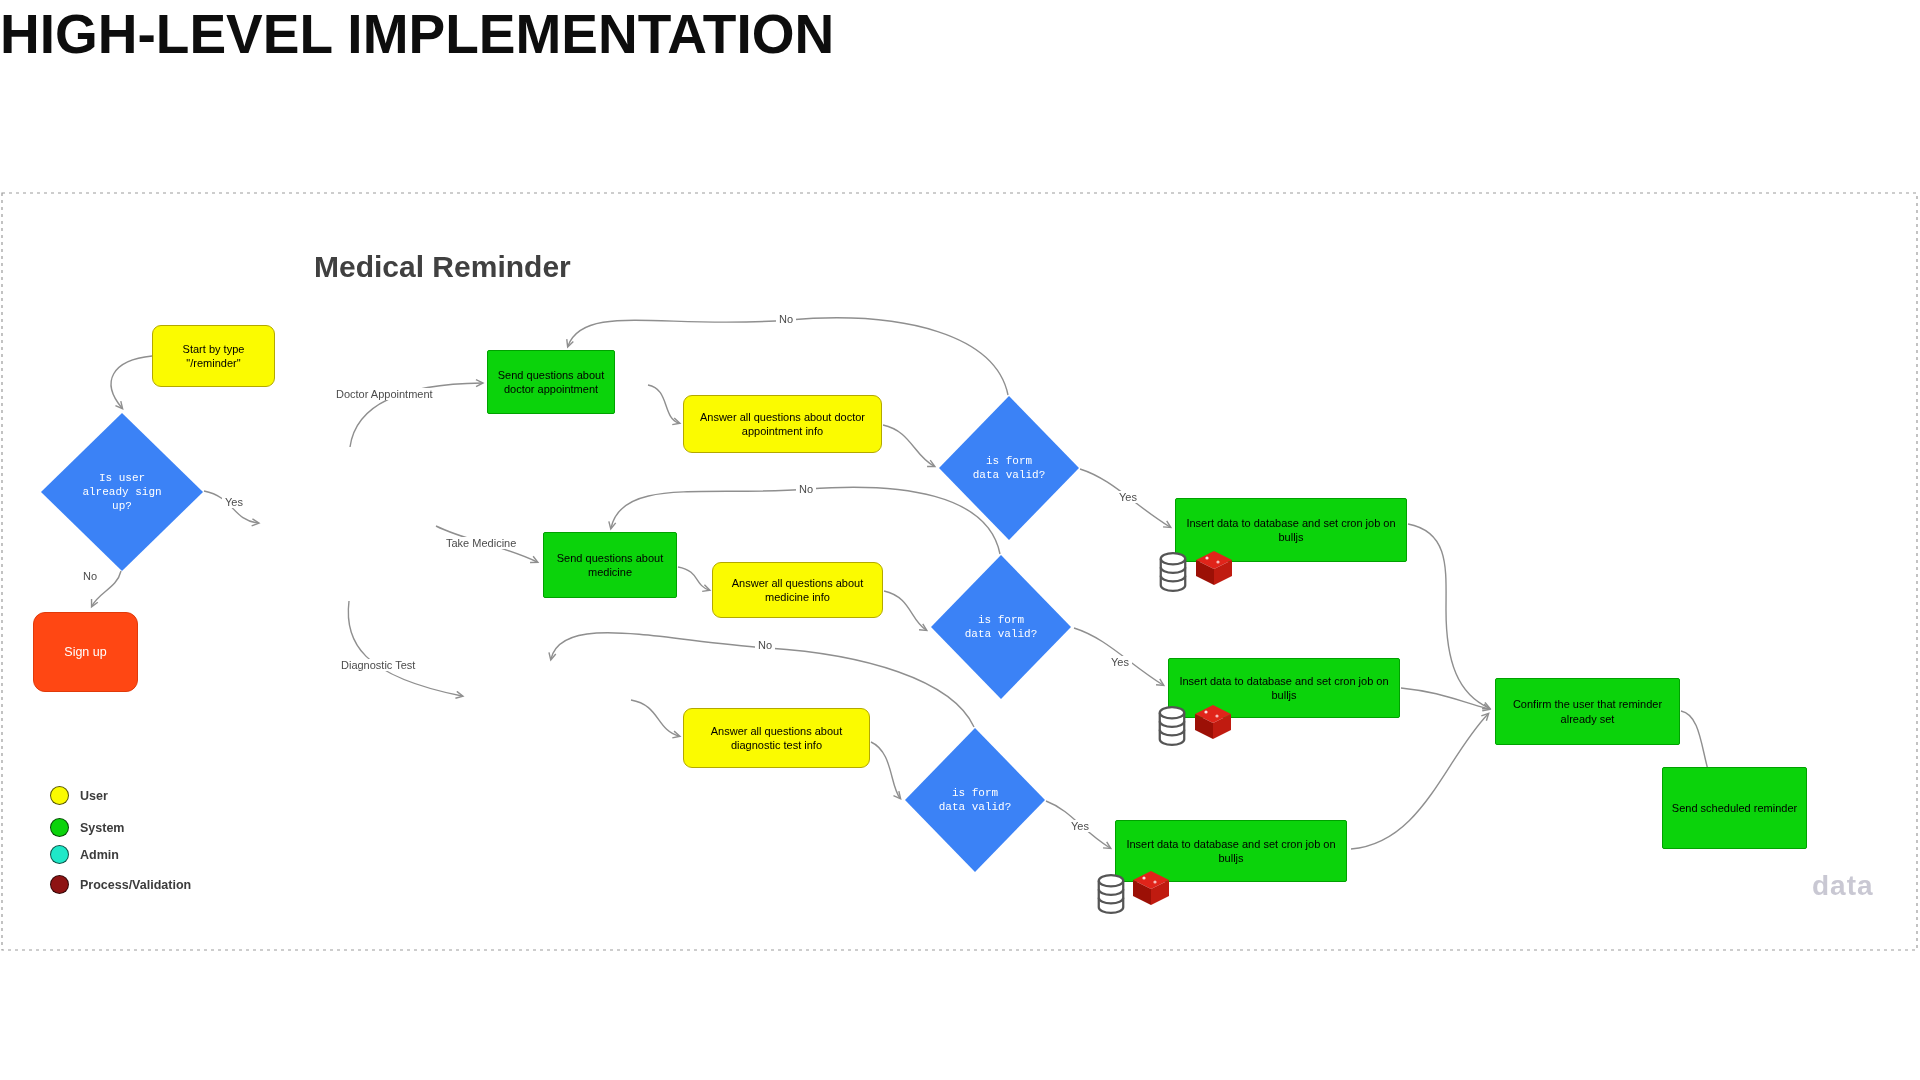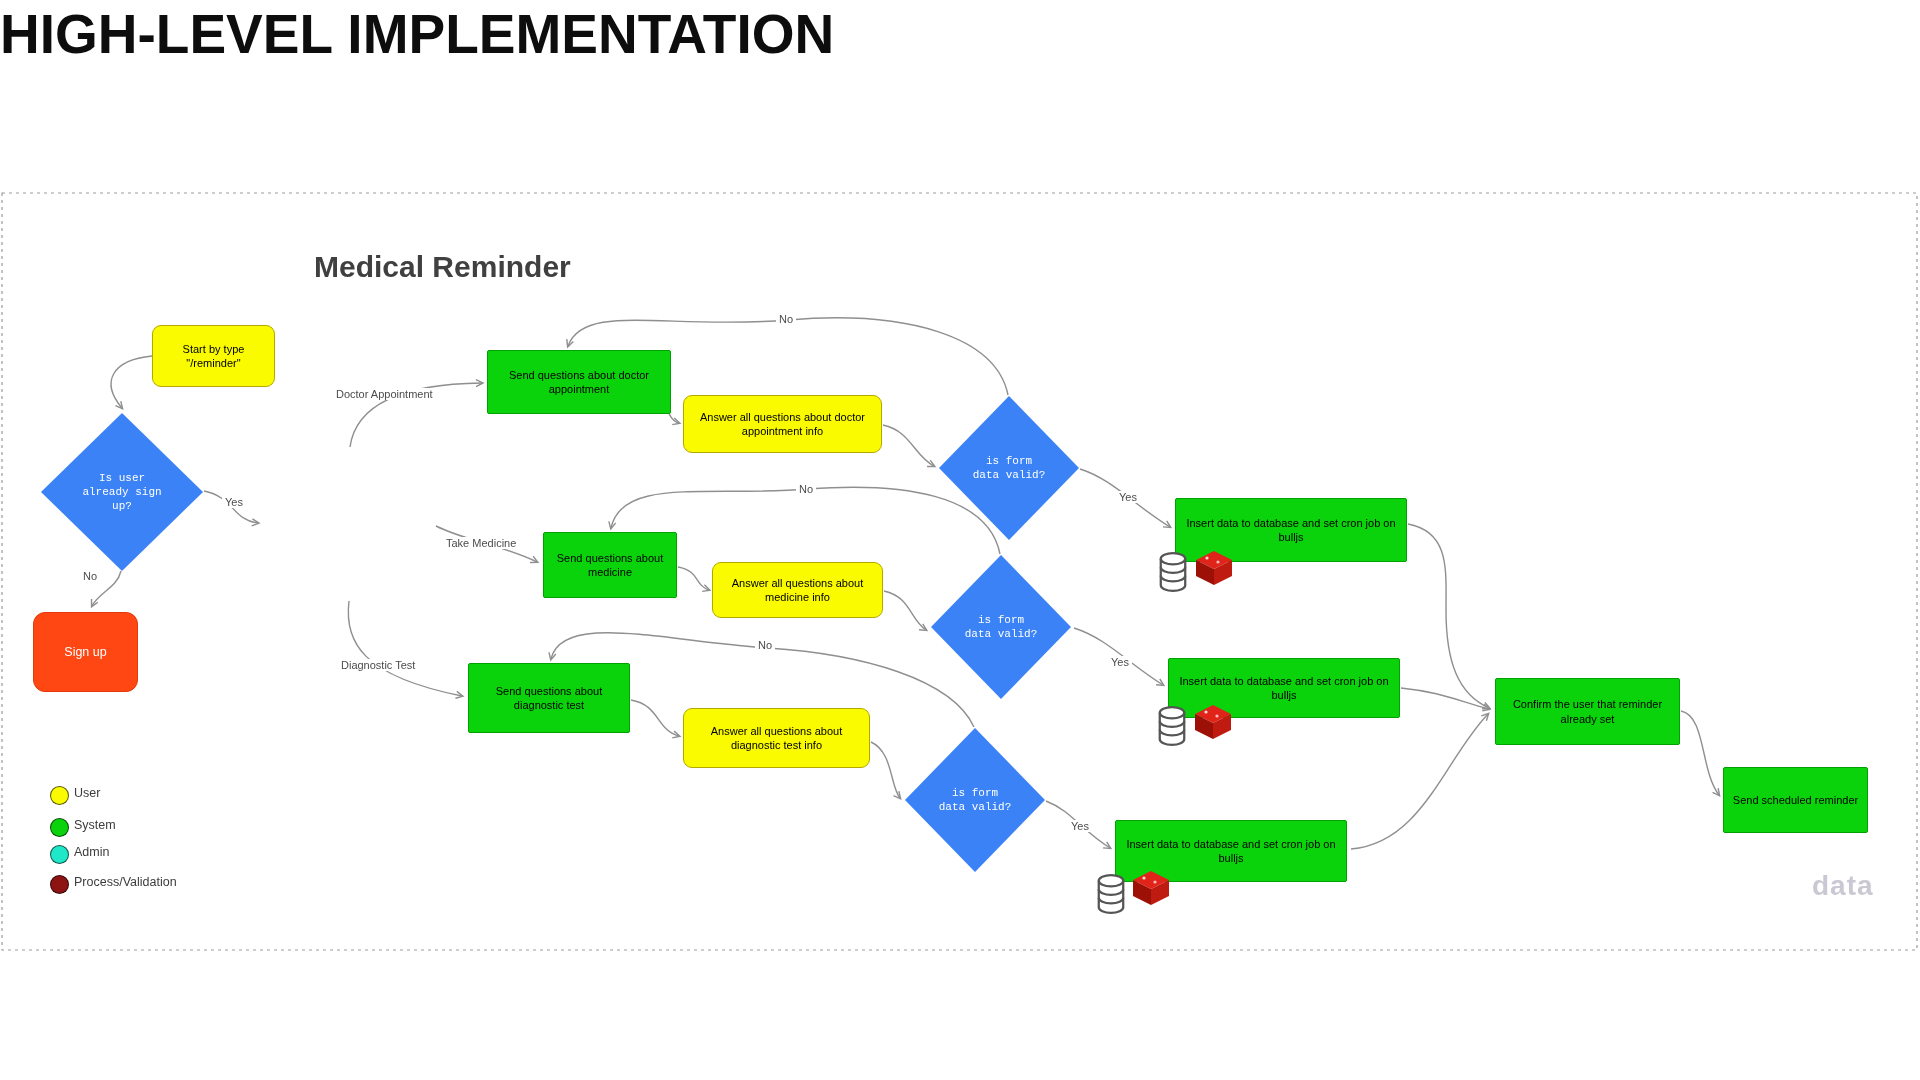--- a/index.html
+++ b/index.html
@@ -30,21 +30,21 @@
     background:#3b82f6; color:#fff;
     clip-path:polygon(50% 0, 100% 50%, 50% 100%, 0 50%);
     border:none;
     font-family:Liberation Mono, monospace;
   }
   .edge-label {
     position:absolute; font-size:11px; color:#4c4c4c; background:#fff;
     padding:0 3px; white-space:nowrap;
   }
   .icon { position:absolute; }
-  .legend-row { position:absolute; left:50px; display:flex; gap:5px; }
+  .legend-row { position:absolute; left:50px; display:flex; align-items:center; gap:11px;font-weight:bold; }
   .dot { width:19px; height:19px; border-radius:50%; border:1.5px solid rgba(0,0,0,0.65); }
   .legend-label { font-size:12.5px; color:#3c3c3c; }
   .watermark {
     position:absolute; left:1812px; top:870px; font-size:28px; font-weight:bold;
     color:#c9c8d3; letter-spacing:1px;
   }
 </style>
 </head>
 <body>
 
@@ -82,37 +82,36 @@
     <path class="edge" marker-end="url(#arrow)" d="M 1351,849 C 1422,843 1444,760 1488,714"></path>
     <path class="edge" marker-end="url(#arrow)" d="M 1681,711 C 1706,716 1700,770 1719,795"></path>
   </svg>
 
   <div class="board-heading">Medical Reminder</div>
 
   <div class="node yellow" style="left:152px;top:325px;width:123px;height:62px">Start by type "/reminder"</div>
   <div class="node diamond" style="left:41px;top:413px;width:162px;height:158px;padding:0 34px">Is user already sign up?</div>
   <div class="node orange" style="left:33px;top:612px;width:105px;height:80px">Sign up</div>
 
-  <div class="node green" style="left:487px;top:350px;width:184px;height:64px">Send questions about doctor appointment</div>
+  <div class="node green" style="left:487px;top:350px;width:128px;height:64px">Send questions about doctor appointment</div>
   <div class="node yellow" style="left:683px;top:395px;width:199px;height:58px">Answer all questions about doctor appointment info</div>
   <div class="node diamond" style="left:939px;top:396px;width:140px;height:144px;padding:0 32px">is form data valid?</div>
   <div class="node green" style="left:1175px;top:498px;width:232px;height:64px">Insert data to database and set cron job on bulljs</div>
 
   <div class="node green" style="left:543px;top:532px;width:134px;height:66px">Send questions about medicine</div>
   <div class="node yellow" style="left:712px;top:562px;width:171px;height:56px">Answer all questions about medicine info</div>
   <div class="node diamond" style="left:931px;top:555px;width:140px;height:144px;padding:0 32px">is form data valid?</div>
   <div class="node green" style="left:1168px;top:658px;width:232px;height:60px">Insert data to database and set cron job on bulljs</div>
 
-  <div class="node green" style="left:468px;top:663px;width:162px;height:70px">Send questions about diagnostic test</div>
   <div class="node yellow" style="left:683px;top:708px;width:187px;height:60px">Answer all questions about diagnostic test info</div>
   <div class="node diamond" style="left:905px;top:728px;width:140px;height:144px;padding:0 32px">is form data valid?</div>
   <div class="node green" style="left:1115px;top:820px;width:232px;height:62px">Insert data to database and set cron job on bulljs</div>
 
   <div class="node green" style="left:1495px;top:678px;width:185px;height:67px">Confirm the user that reminder already set</div>
-  <div class="node green" style="left:1723px;top:767px;width:145px;height:66px">Send scheduled reminder</div>
+  <div class="node green" style="left:1662px;top:767px;width:145px;height:82px">Send scheduled reminder</div>
 
   <span class="edge-label" style="left:222px;top:496px">Yes</span>
   <span class="edge-label" style="left:80px;top:570px">No</span>
   <span class="edge-label" style="left:333px;top:388px">Doctor Appointment</span>
   <span class="edge-label" style="left:443px;top:537px">Take Medicine</span>
   <span class="edge-label" style="left:338px;top:659px">Diagnostic Test</span>
   <span class="edge-label" style="left:776px;top:313px">No</span>
   <span class="edge-label" style="left:1116px;top:491px">Yes</span>
   <span class="edge-label" style="left:796px;top:483px">No</span>
   <span class="edge-label" style="left:1108px;top:656px">Yes</span>

